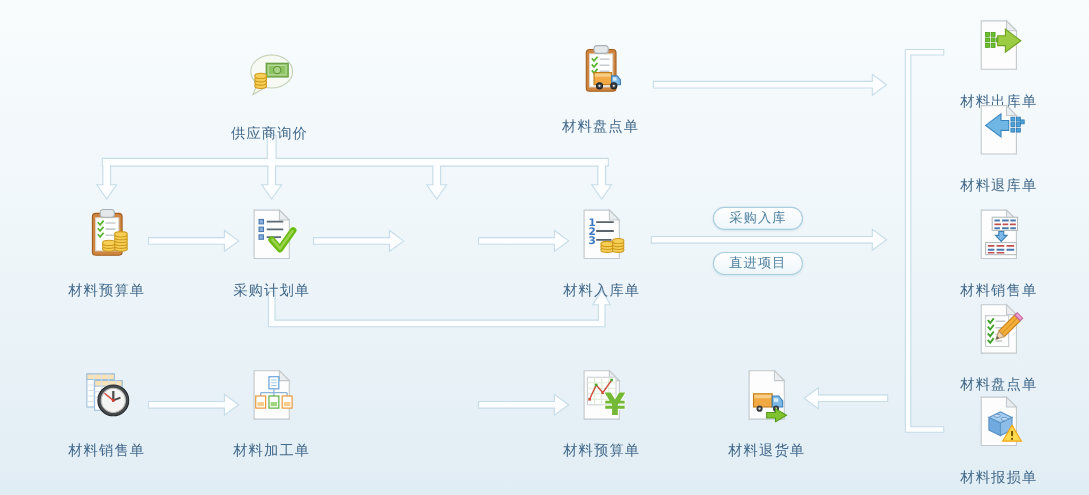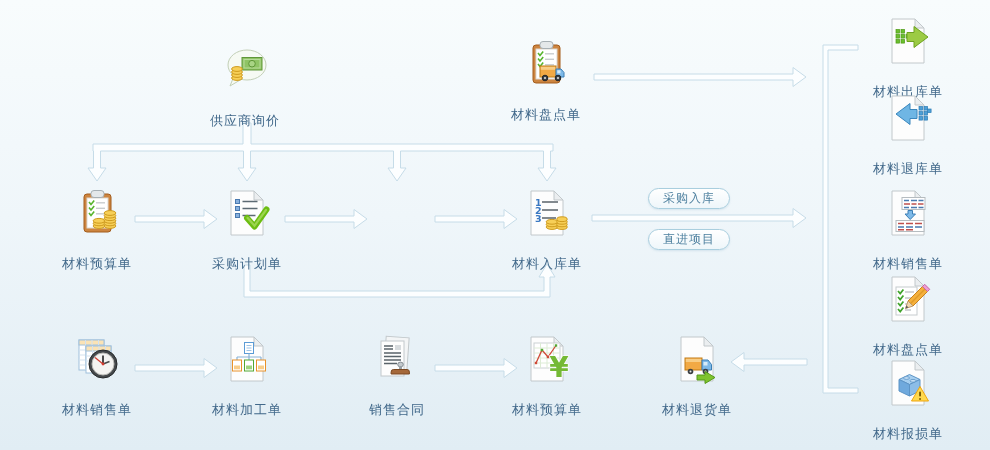--- a/index.html
+++ b/index.html
@@ -174,36 +174,20 @@
           <rect x="10.5" y="26" width="9" height="11" fill="#fff" stroke="#e8922a"></rect>
           <rect x="12" y="31.5" width="6" height="3.8" fill="#f8cd8a"></rect>
           <rect x="22.5" y="26" width="9" height="11" fill="#fff" stroke="#52a832"></rect>
           <rect x="24" y="31.5" width="6" height="3.8" fill="#9ed57e"></rect>
           <rect x="34.5" y="26" width="9" height="11" fill="#fff" stroke="#e8922a"></rect>
           <rect x="36" y="31.5" width="6" height="3.8" fill="#f8cd8a"></rect>
         </svg>
       </span>
     <span class="label">材料加工单</span>
   </div>
-  <div class="node" style="left:342px;top:334px">
-    <span class="icon">
-        <svg viewBox="0 0 50 50" xmlns="http://www.w3.org/2000/svg">
-          <g transform="rotate(4 24 20)">
-            <rect x="13" y="3" width="23" height="34" fill="#f3f5f6" stroke="#c2c8cb"></rect>
-          </g>
-          <rect x="9" y="7" width="23" height="35" fill="#fdfdfd" stroke="#c2c8cb"></rect>
-          <rect x="23" y="11" width="6" height="5" fill="#d7dbde"></rect>
-          <path d="M12 12h9M12 15h9M12 19h17M12 22.5h17M12 26h17M12 29.5h13" stroke="#59636a" stroke-width="1.4"></path>
-          <ellipse cx="28.5" cy="30.5" rx="2.8" ry="2.4" fill="#c3c9cd" stroke="#848c92"></ellipse>
-          <rect x="27" y="32" width="3" height="3.5" fill="#98a0a6"></rect>
-          <path d="M21.5 35.5 h13.5 q2.4 0 2.4 2.6 v1.9 H19.1 v-1.9 q0-2.6 2.4-2.6 z" fill="#a5683a" stroke="#7a4720"></path>
-        </svg>
-      </span>
-    <span class="label">销售合同</span>
-  </div>
   <div class="node" style="left:492px;top:334px">
     <span class="icon">
         <svg viewBox="0 0 50 50" xmlns="http://www.w3.org/2000/svg">
           <path d="M9 3 H32 L41 12 V47 H9 Z" fill="#fdfdfd" stroke="#c2c8cb"></path>
           <path d="M32 3 L41 12 H32 Z" fill="#ebeef0" stroke="#c2c8cb"></path>
           <rect x="12" y="9" width="26" height="25" fill="#fff" stroke="#ccd1d4"></rect>
           <path d="M12 14h26M12 19h26M12 24h26M12 29h26M18.5 9v25M25 9v25M31.5 9v25" stroke="#ddecd5" stroke-width="1"></path>
           <path d="M14 29 L20 16 L26 23 L34 11.5" fill="none" stroke="#cf4a38" stroke-width="1.3"></path>
           <rect x="12.8" y="27.8" width="2.4" height="2.4" fill="#cf4a38"></rect>
           <rect x="18.8" y="14.8" width="2.4" height="2.4" fill="#52a832"></rect>

